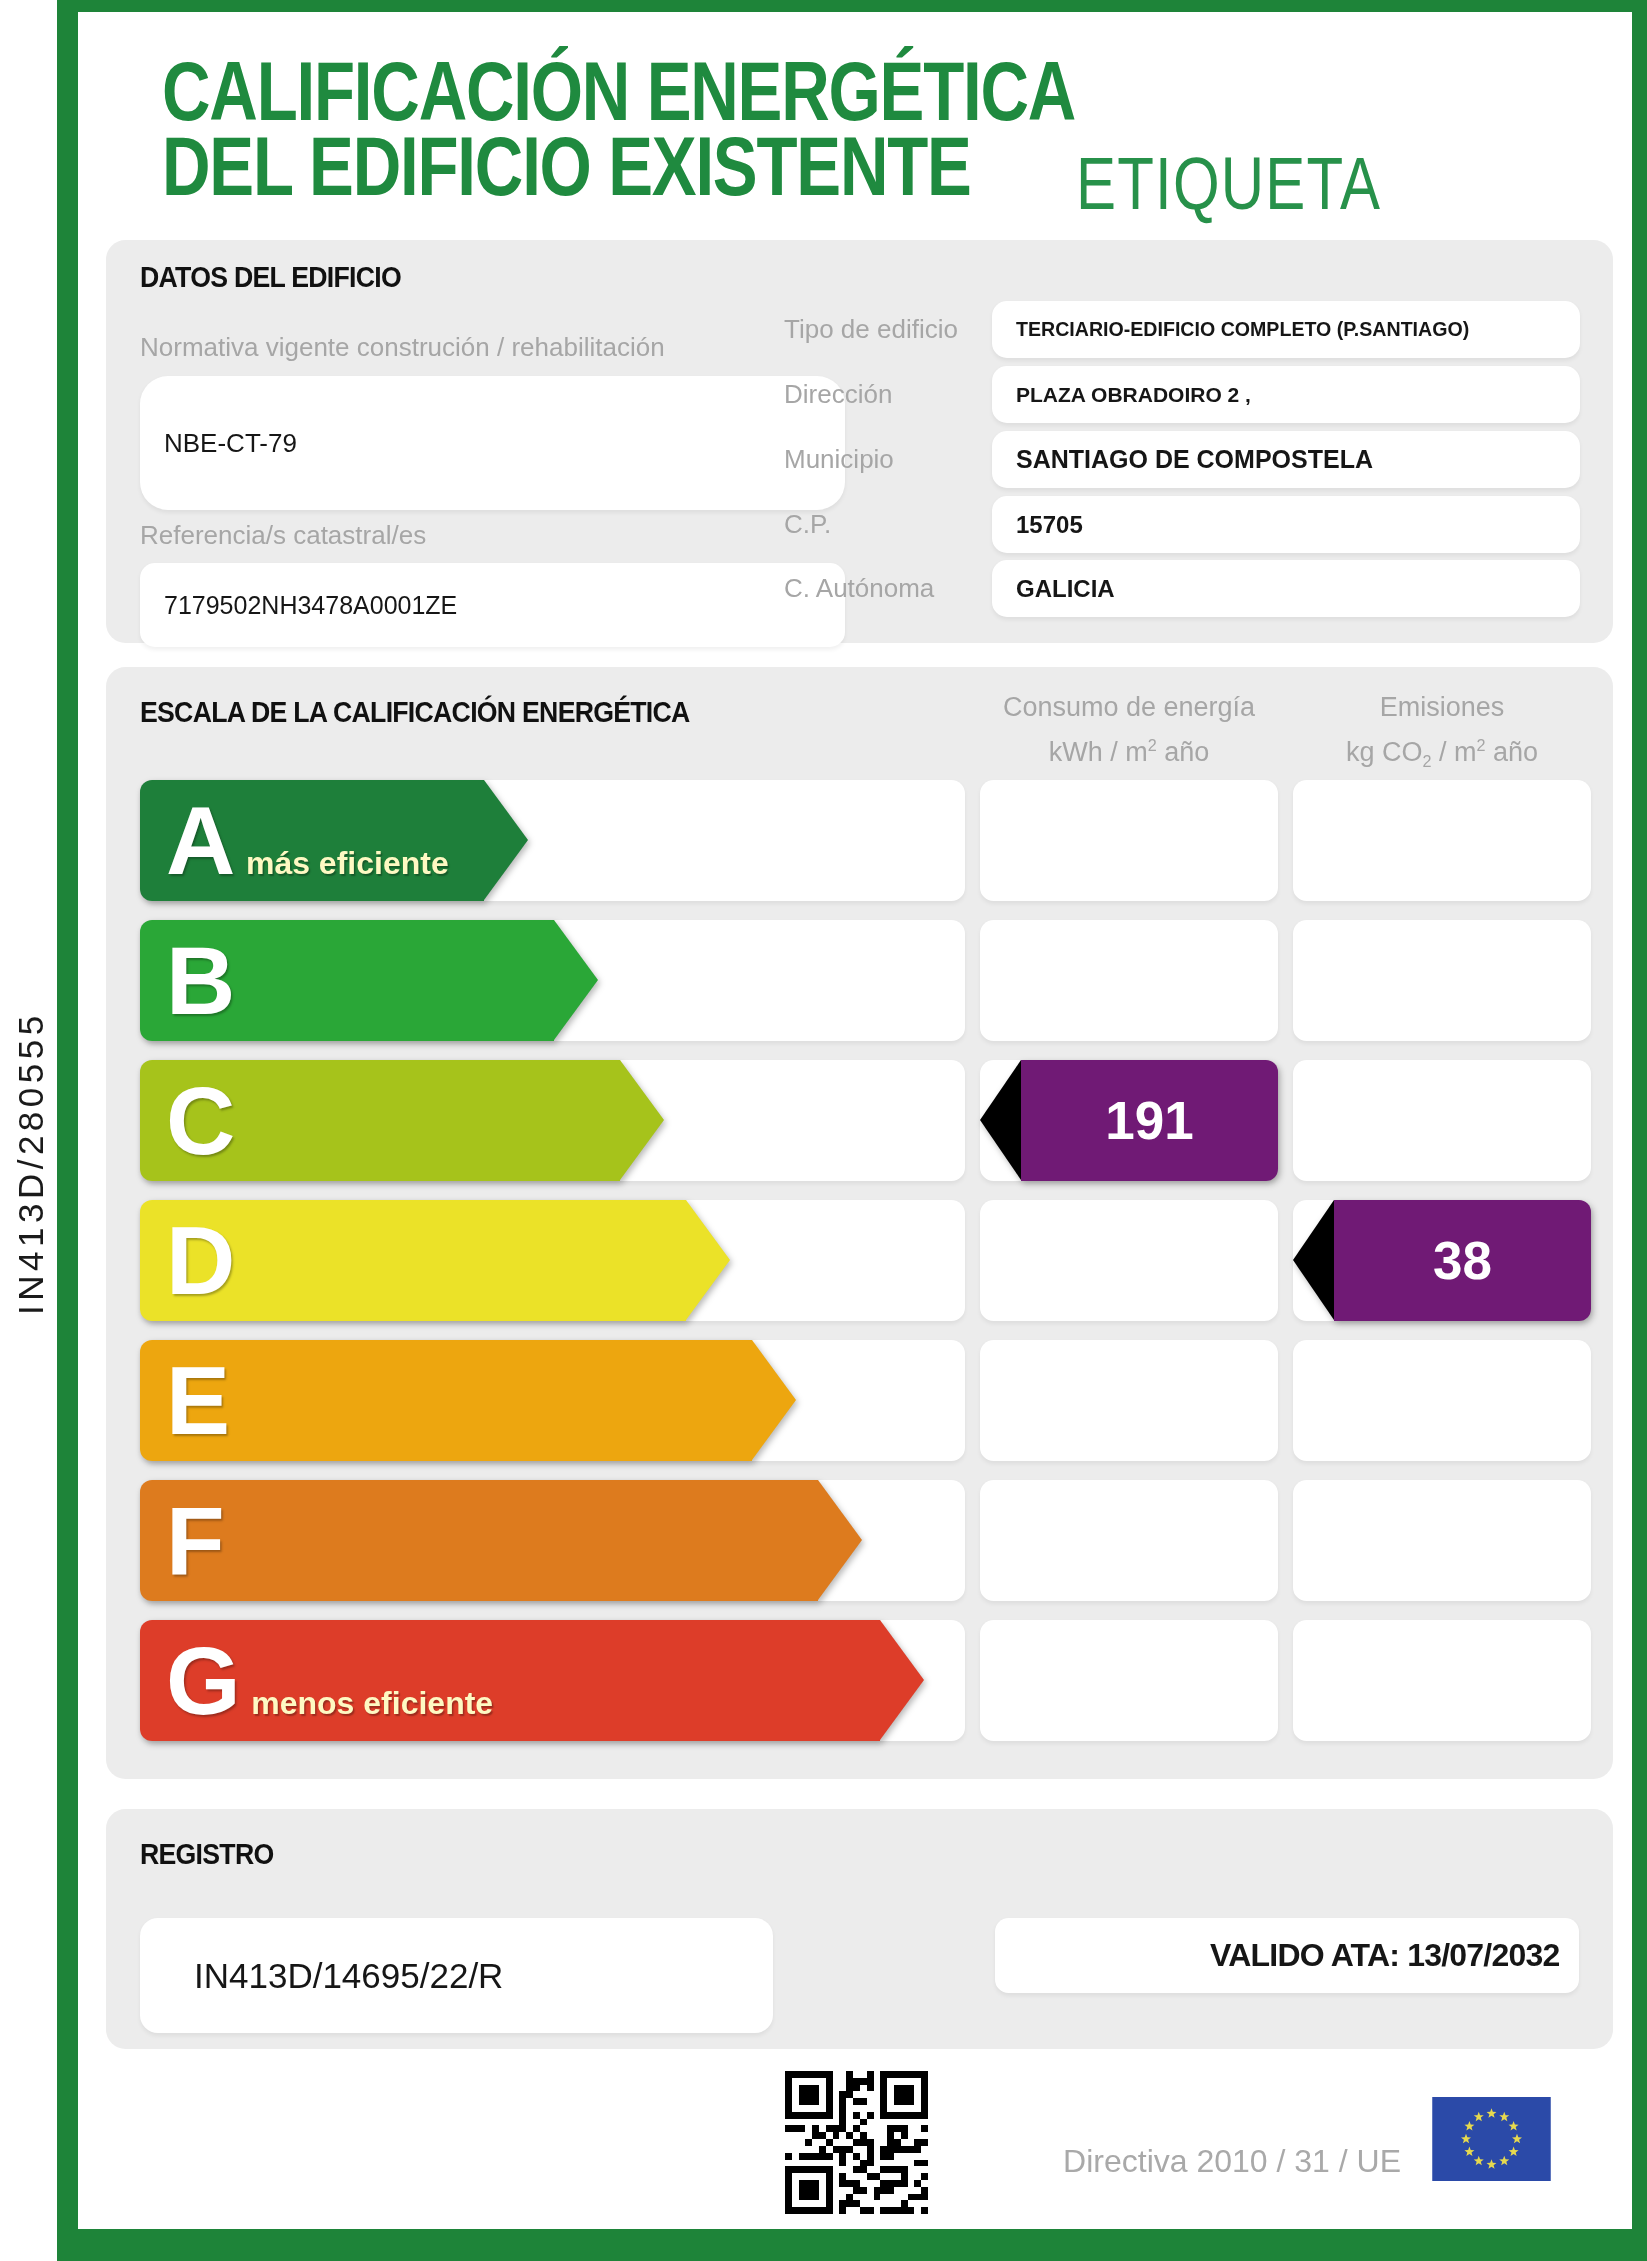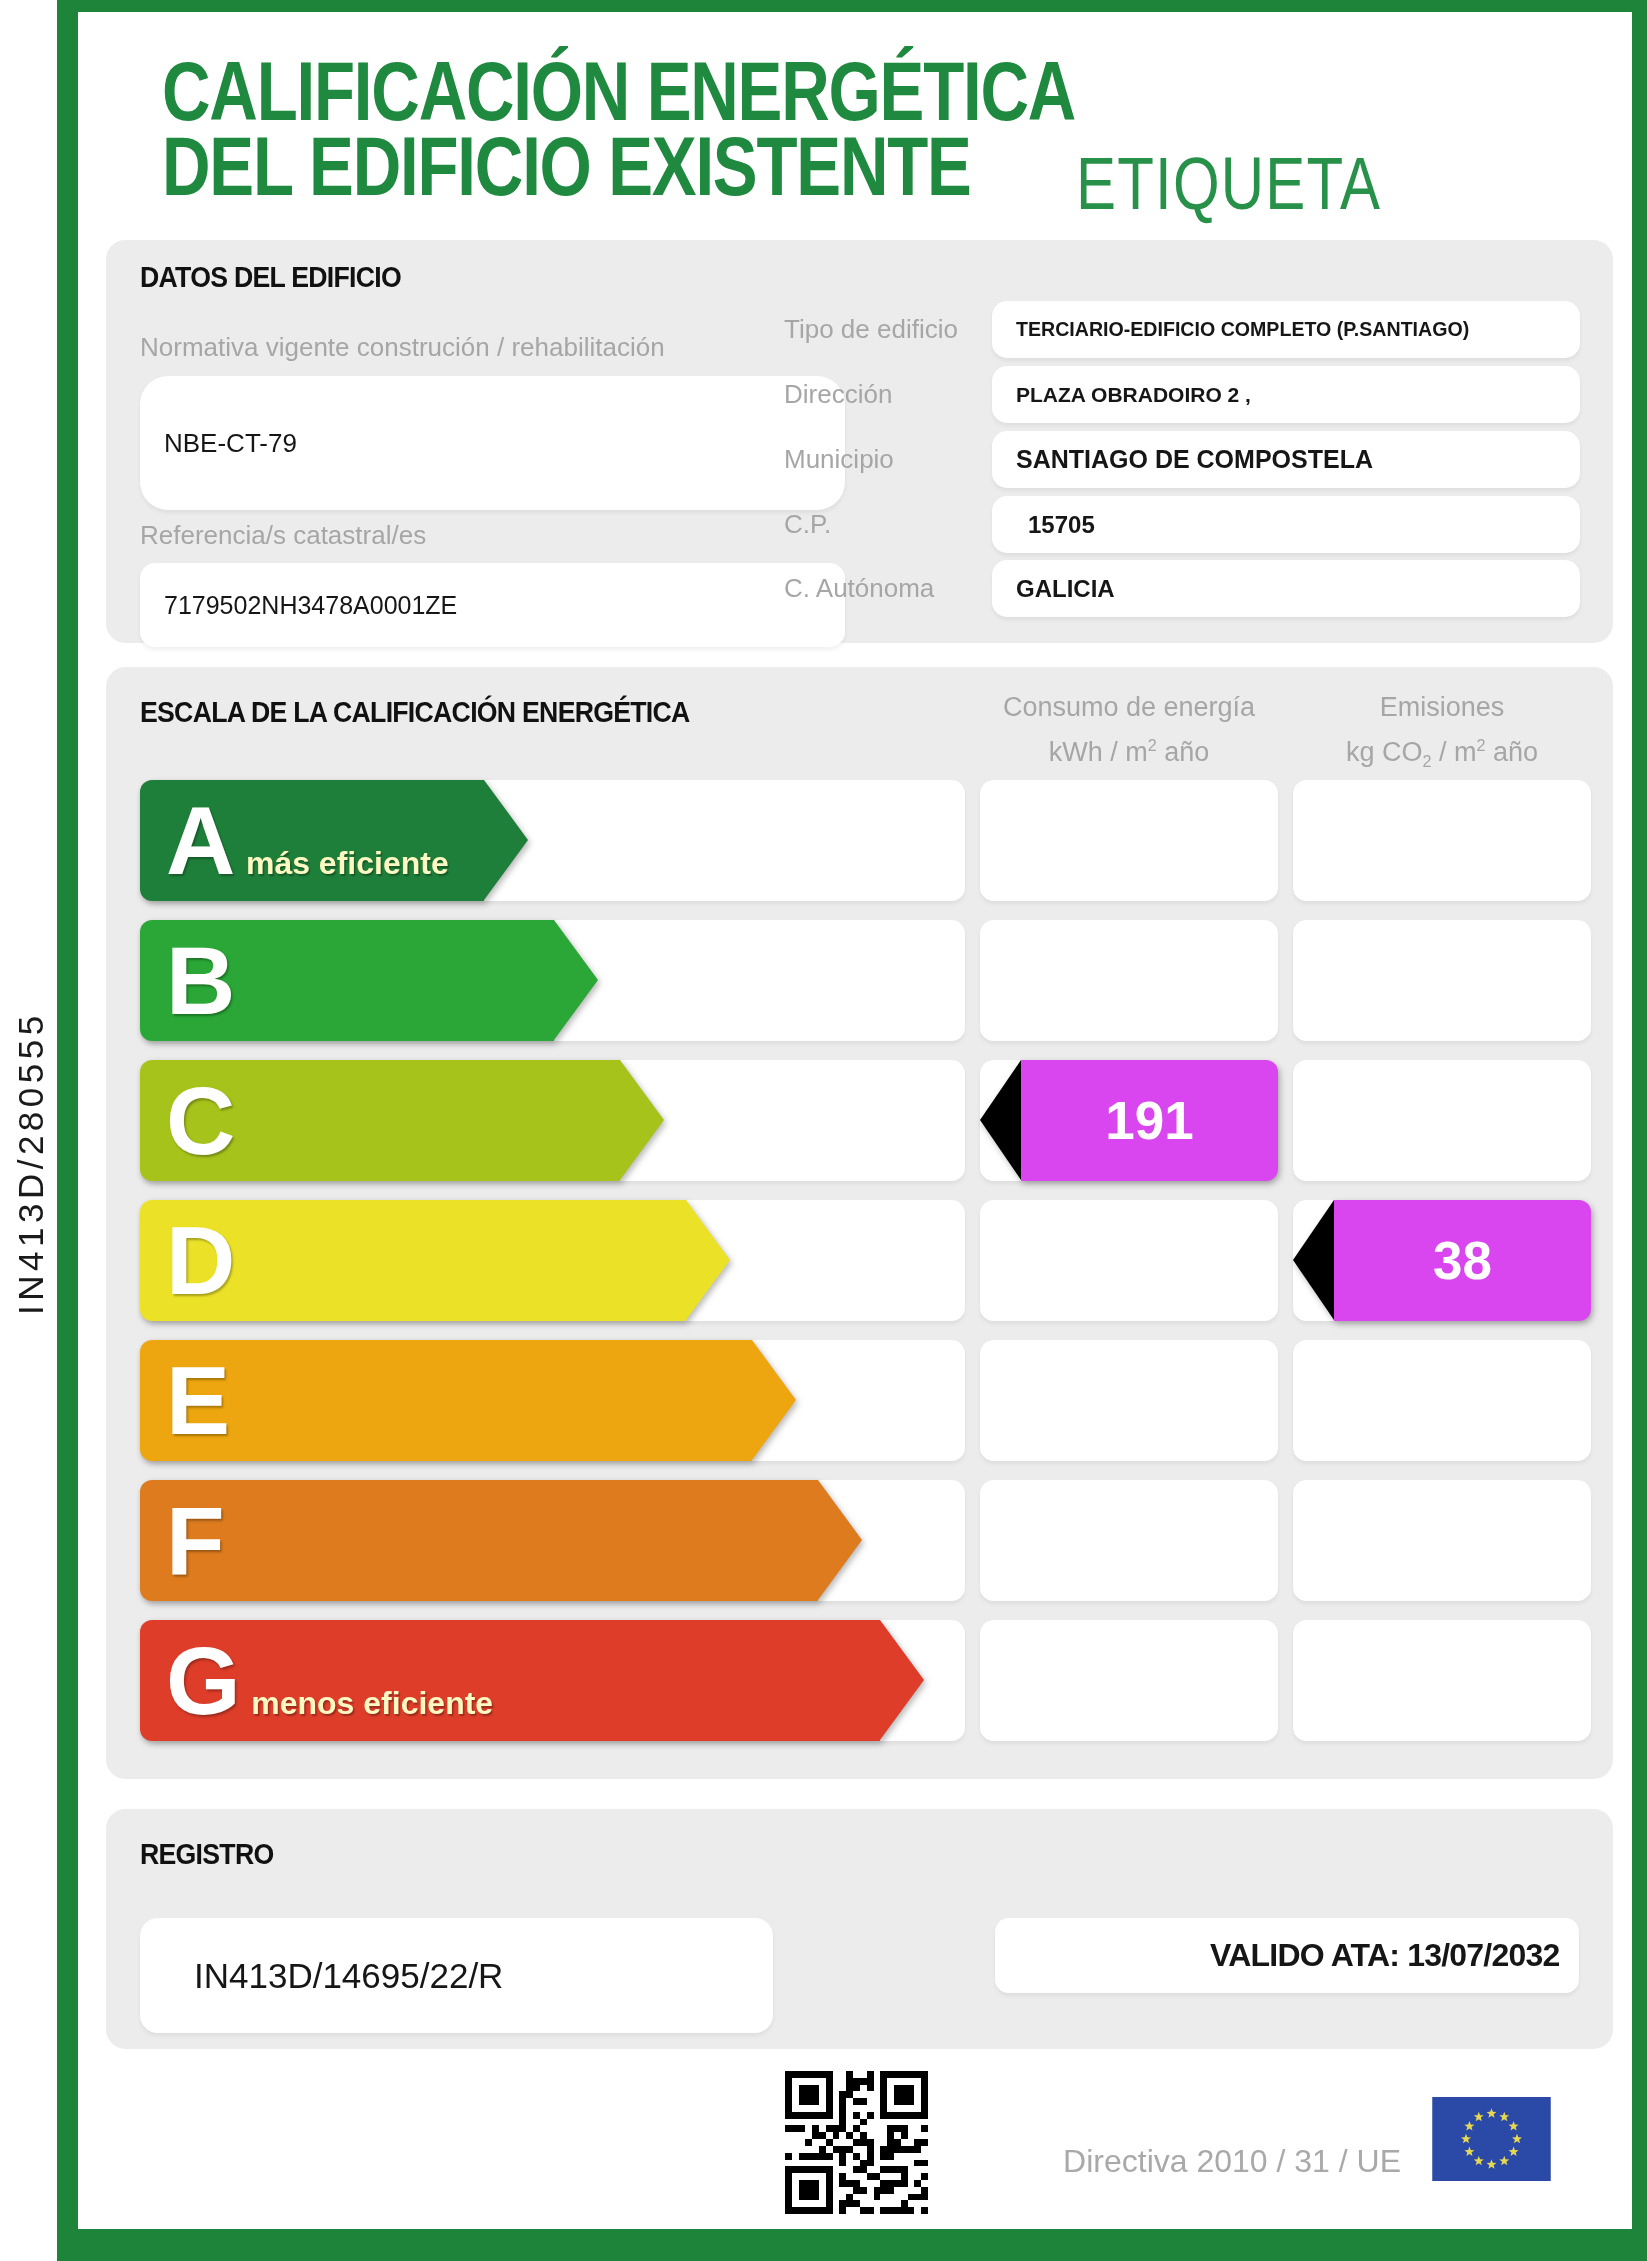--- a/index.html
+++ b/index.html
@@ -65,21 +65,21 @@
     border-left:44px solid #000;}
   .letter{font-size:96px;line-height:121px;font-weight:bold;color:#fff;
     text-shadow:1.5px 2.3px 2.3px rgba(0,0,0,0.30);}
   .arrow-label{font-size:32px;font-weight:bold;color:#fef9c3;margin-left:10.6px;
     text-shadow:1.5px 1.5px 1.5px rgba(0,0,0,0.30);white-space:nowrap;}
 
   .value-arrow{position:absolute;left:0;top:0;width:100%;height:121px;display:flex;
     filter:drop-shadow(2.3px 3px 3px rgba(0,0,0,0.28));}
   .value-tip{width:0;height:0;border-top:60px solid transparent;border-bottom:60px solid transparent;
     border-right:41px solid #000;}
-  .value-body{flex:1;background:#d946ef;border-radius:0 12px 12px 0;display:flex;align-items:center;
+  .value-body{flex:1;background:#701a75;border-radius:0 12px 12px 0;display:flex;align-items:center;
     justify-content:center;color:#fff;font-size:53px;font-weight:bold;}
 
   
   #registro-panel{top:1809px;height:240px;}
   #registro-number-box{left:34px;top:109px;width:633px;height:115px;border-radius:18px;}
   #registro-number-box .box-value{font-weight:500;font-size:35px;padding-left:54px;}
   #valido-box{left:889px;top:109px;width:584px;height:75px;border-radius:13.6px;justify-content:flex-end;}
   #valido-box .box-value{padding:0 19.6px 0 0;font-size:32px;font-weight:600;letter-spacing:-0.8px;}
 
   
@@ -134,21 +134,21 @@
     </div>
     <div class="field-row">
       <div class="form-label" style="left:678px;top:191px;">Municipio</div>
       <div class="white-box" style="left:886px;top:191px;width:588px;height:57px;">
         <span class="box-value" style="font-size:25px;">SANTIAGO DE COMPOSTELA</span>
       </div>
     </div>
     <div class="field-row">
       <div class="form-label" style="left:678px;top:256px;">C.P.</div>
       <div class="white-box" style="left:886px;top:256px;width:588px;height:57px;">
-        <span class="box-value" style="font-size:24px;margin-left:12px;">15705</span>
+        <span class="box-value" style="font-size:24px;">15705</span>
       </div>
     </div>
     <div class="field-row">
       <div class="form-label" style="left:678px;top:320px;">C. Autónoma</div>
       <div class="white-box" style="left:886px;top:320px;width:588px;height:57px;">
         <span class="box-value" style="font-size:24px;">GALICIA</span>
       </div>
     </div>
   </div>
 

